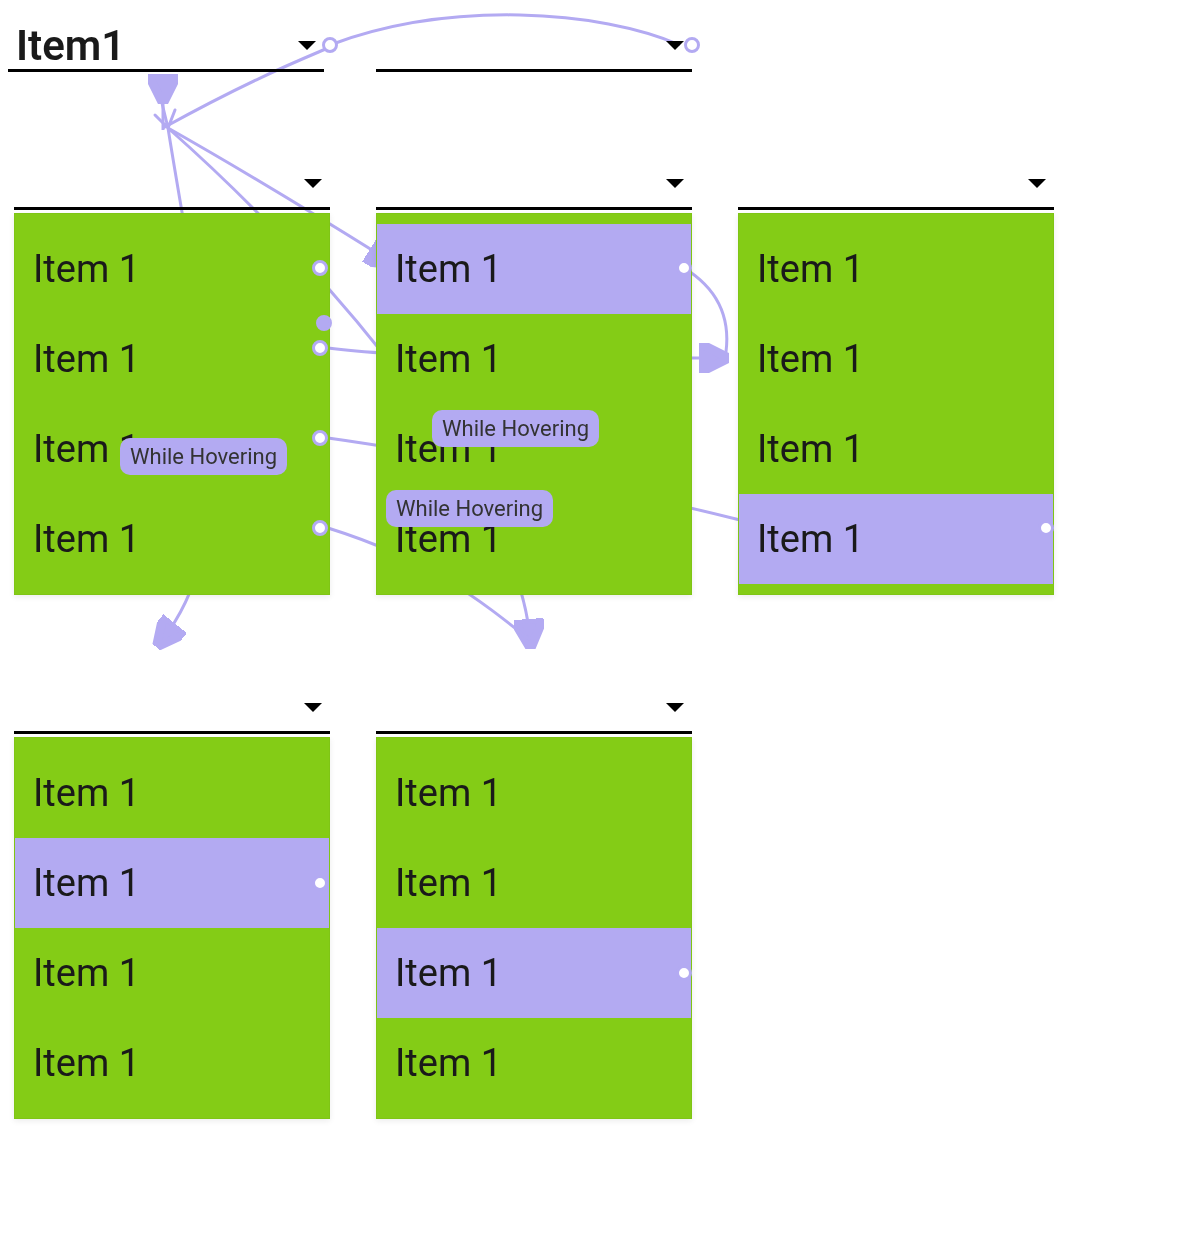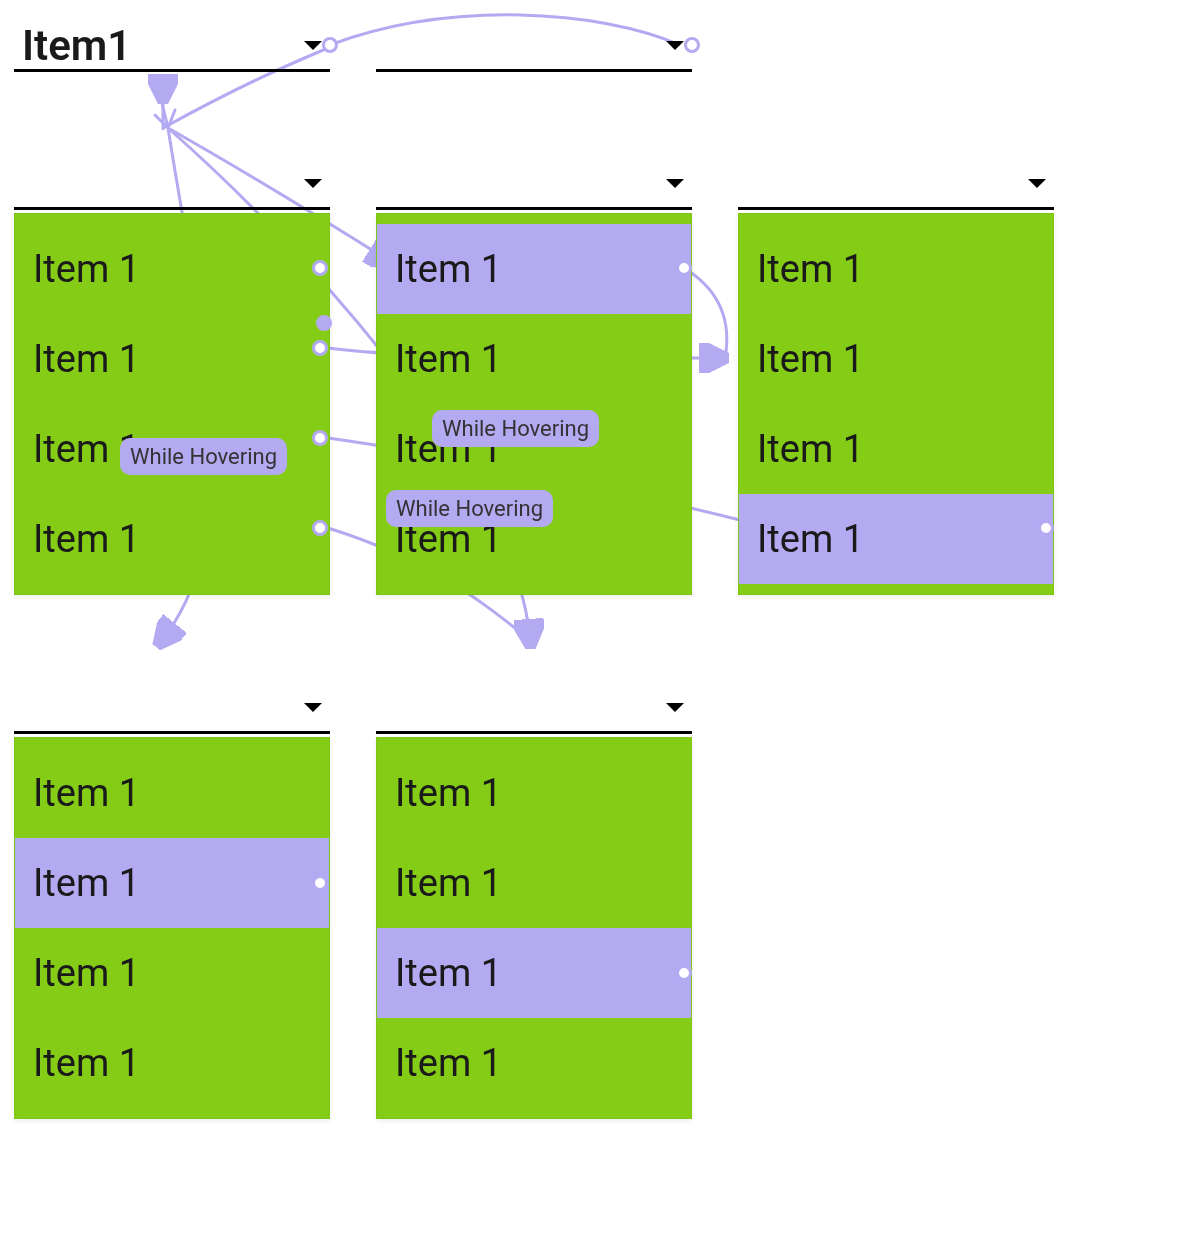--- a/index.html
+++ b/index.html
@@ -117,21 +117,21 @@
     <path d="M 320 268 C 325 295, 325 305, 326 320"></path>
     <path d="M 328 348 C 400 358, 550 358, 720 358" marker-end="url(#arrow)"></path>
     <path d="M 328 438 C 450 455, 620 490, 740 520"></path>
     <path d="M 328 528 C 430 560, 480 600, 530 640"></path>
 
     <path d="M 684 268 C 720 290, 730 320, 726 352"></path>
 
     <path d="M 163 95 L 163 130" marker-start="url(#arrow)"></path>
   </svg>
 
-  <div class="dropdown-header" style="left:14px; top:22px; width:316px;">
+  <div class="dropdown-header" style="left:8px; top:22px; width:316px;">
     <span class="label">Item1</span>
     <span class="caret"></span>
   </div>
   <div class="dropdown-header" style="left:376px; top:22px; width:316px;">
     <span class="label"></span>
     <span class="caret"></span>
   </div>
 
   <div class="dropdown-header" style="left:14px; top:160px; width:316px;">
     <span class="label"></span>

